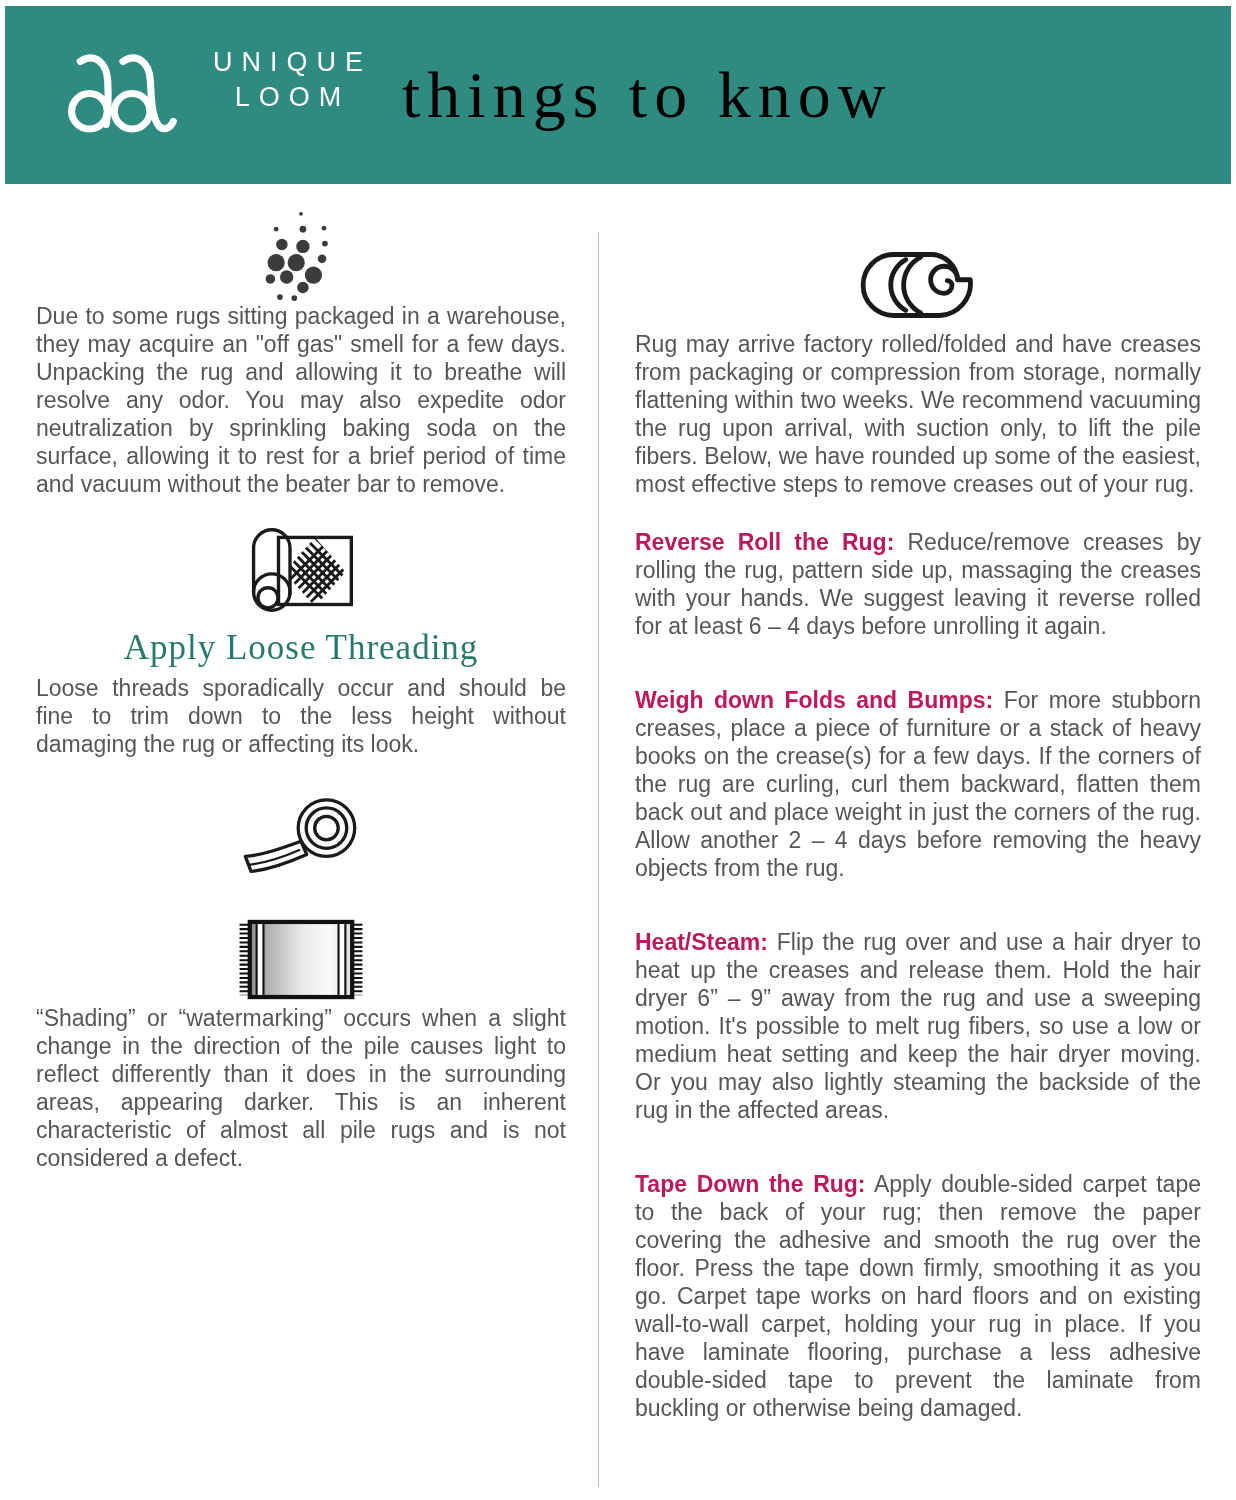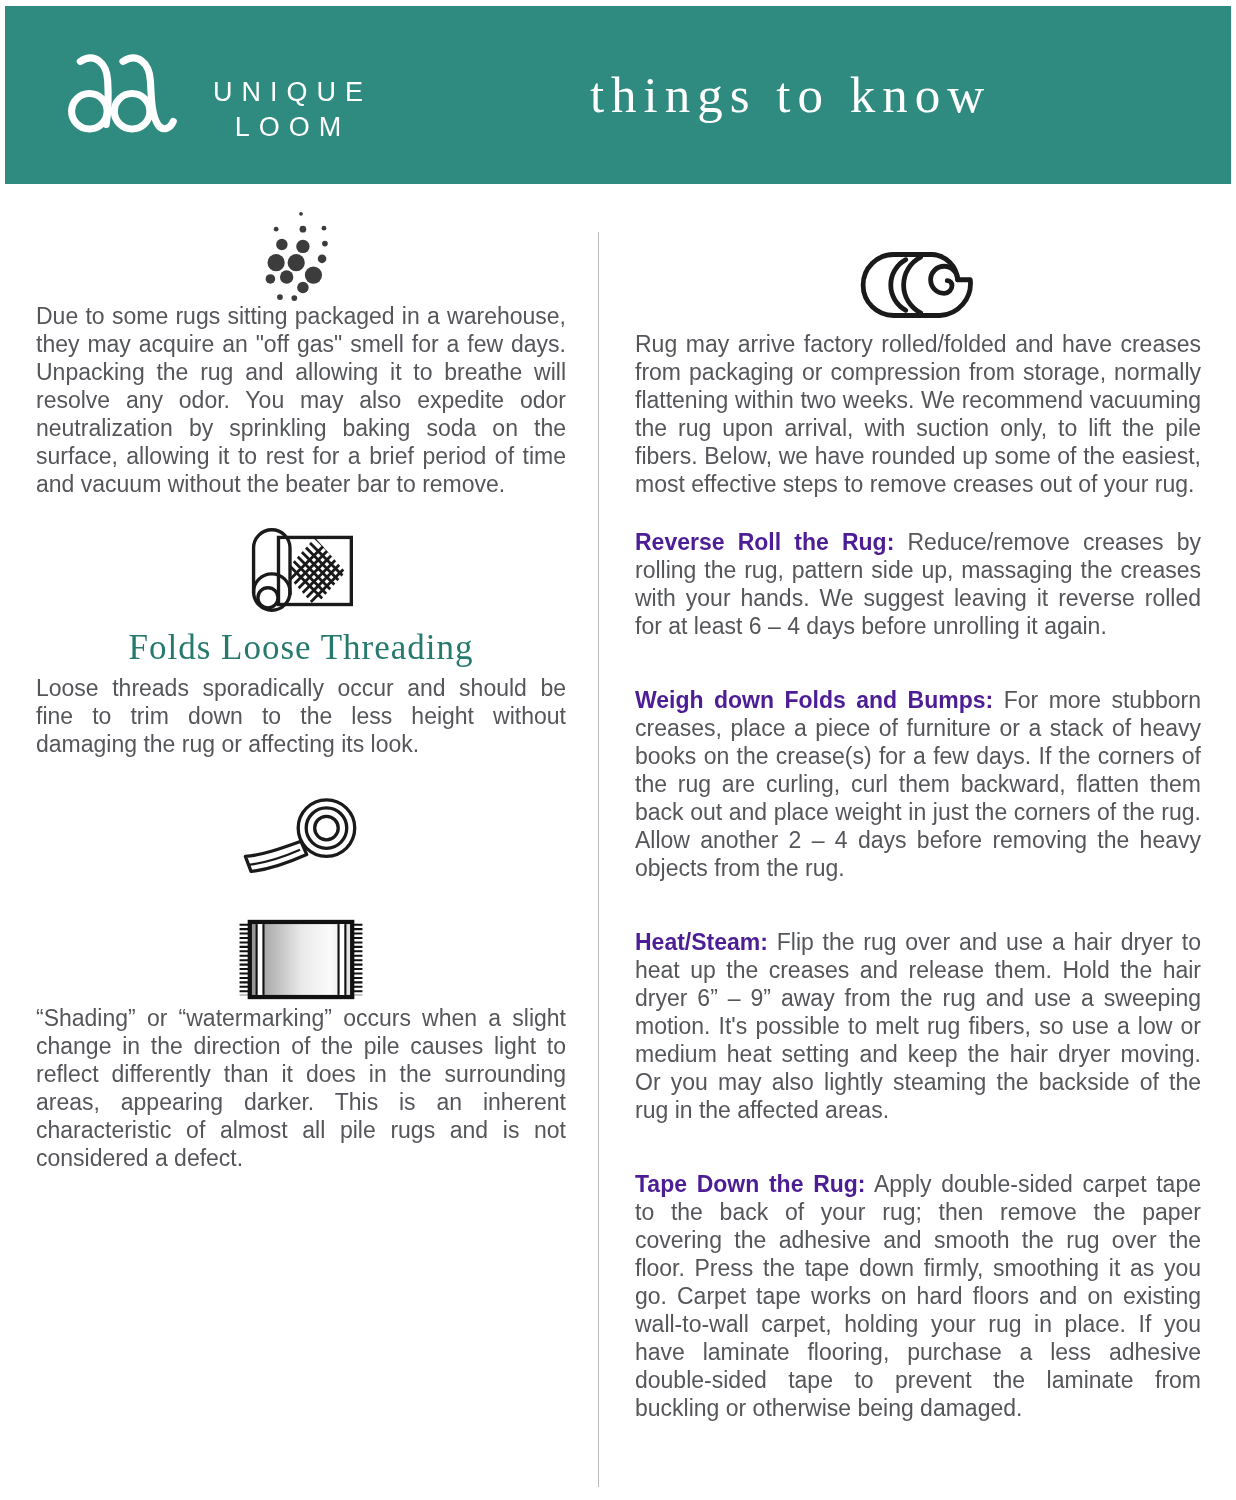--- a/index.html
+++ b/index.html
@@ -13,38 +13,37 @@
   }
   
   .header {
     margin:6px 5px 0 5px;
     height:178px;
     background:#2F8B80;
     display:flex;
     align-items:center;
     padding:0 52px 0 60px;
   }
-  .brand { display:flex; align-items:flex-end; gap:26px; }
+  .brand { display:flex; align-items:flex-start; gap:26px; }
   .brand svg { display:block; }
   .brand-text {
     color:#fff;
     font-size:27px;
     letter-spacing:9px;
     line-height:1.3;
     text-align:center;
     font-weight:400;
   }
   .brand-text span { display:block; }
   .page-title {
     flex:1;
-    text-align:center;
-    color:#ffffff;
+    color:#000000;
     font-family:"Liberation Serif", serif;
     font-weight:400;
-    font-size:51px;
+    font-size:66px;
     letter-spacing:7px;
     padding-left:30px;
     white-space:nowrap;
   }
   
   .content { position:relative; }
   .divider {
     position:absolute;
     left:598px; top:48px; bottom:-1255px;
     width:1px; height:1255px;
@@ -71,21 +70,21 @@
   }
   
   .sec-odor .icon-box      { margin-top:24px; }
   .sec-threading .icon-box { margin-top:24px; }
   .sec-rugpad .icon-box    { margin-top:32px; }
   .sec-shading .icon-box   { margin-top:30px; }
   
   .sec-crease .icon-box { margin-top:64px; margin-bottom:8px; }
   .tips { margin-top:30px; }
   .tip { margin-bottom:46px; }
-  .tip strong { color:#4c1d95; font-weight:700; }
+  .tip strong { color:#be185d; font-weight:700; }
   svg .ln  { stroke:#1a1a1a; fill:none; }
 </style>
 </head>
 <body>
 
 <div class="page">
 
   <header class="header">
     <div class="brand">
       <svg width="122" height="100" viewBox="0 0 120 96">
@@ -147,21 +146,21 @@
               <rect x="36" y="16" width="76" height="70" fill="#fff" class="ln" stroke-width="3.5"></rect>
               <g clip-path="url(#hatchClip)" class="ln" stroke-width="3">
                 <path d="M20,18 L90,88 M29,18 L99,88 M38,18 L108,88 M47,18 L117,88 M56,18 L126,88 M65,18 L135,88 M74,16 L140,82"></path>
                 <path d="M90,18 L20,88 M99,18 L29,88 M108,18 L38,88 M117,18 L47,88 M126,18 L56,88 M135,18 L65,88"></path>
               </g>
               <path d="M 10,74 L 10,27 A 19,19 0 0 1 48,27 L 48,76" fill="#fff" class="ln" stroke-width="3.5"></path>
               <circle cx="29" cy="73" r="19" fill="#fff" class="ln" stroke-width="3.5"></circle>
               <circle cx="25" cy="79" r="10.5" fill="#fff" class="ln" stroke-width="3.5"></circle>
             </svg>
           </div>
-          <h2>Folds Loose Threading</h2>
+          <h2>Apply Loose Threading</h2>
           <p>Loose threads sporadically occur and should be fine to trim down to the less height without damaging the rug or affecting its look.</p>
         </section>
 
         <section class="section sec-rugpad">
           <div class="icon-box">
             <svg width="132" height="95" viewBox="0 0 140 100">
               <circle cx="97" cy="40" r="30" fill="#fff" class="ln" stroke-width="3.5"></circle>
               <circle cx="97" cy="40" r="21.5" fill="#fff" class="ln" stroke-width="3.5"></circle>
               <circle cx="97" cy="40" r="12.5" fill="#fff" class="ln" stroke-width="3.5"></circle>
               <path d="M 70,54 C 48,62 28,69 11,70 L 17,86 C 36,84 58,76 76,68 Z" fill="#fff" class="ln" stroke-width="3.5" stroke-linejoin="round"></path>

